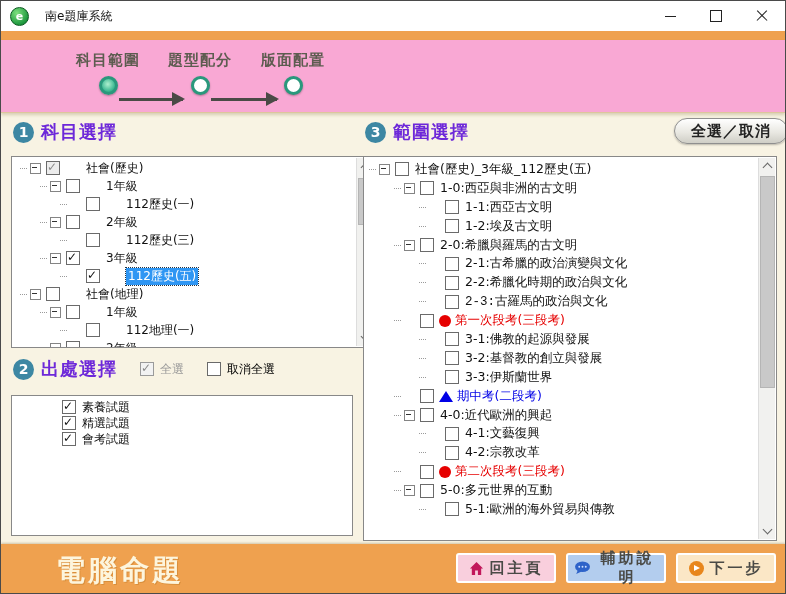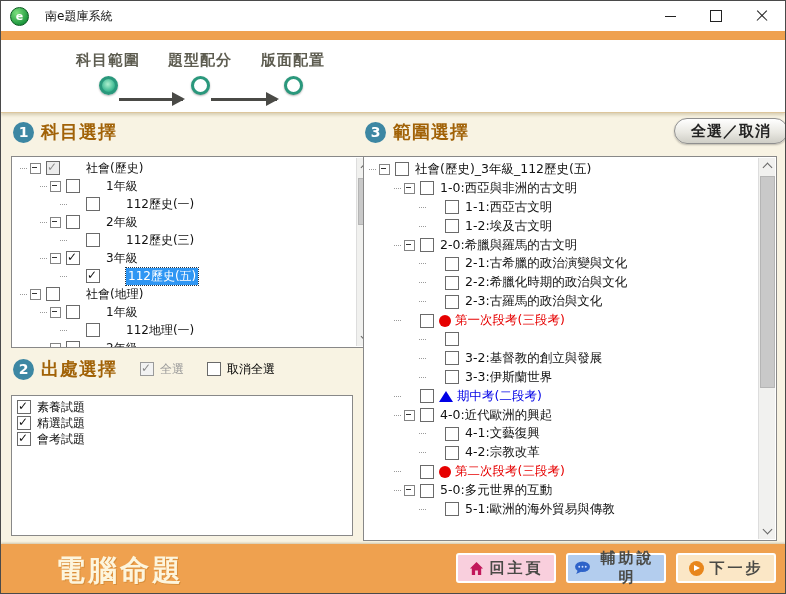--- a/index.html
+++ b/index.html
@@ -10,33 +10,33 @@
   .title-text{font-size:12px;color:#111;margin-left:10px;}
   .win-controls{margin-left:auto;display:flex;height:100%;}
   .win-btn{width:46px;height:100%;display:flex;align-items:center;justify-content:center;cursor:pointer;}
   .glyph-min{width:11px;height:1px;background:#222;display:block;}
   .glyph-max{width:10px;height:10px;border:1px solid #222;display:block;}
   .glyph-close{position:relative;width:12px;height:12px;display:block;}
   .glyph-close::before,.glyph-close::after{content:"";position:absolute;left:-1px;top:5px;width:14px;height:1.4px;background:#222;}
   .glyph-close::before{transform:rotate(45deg);} .glyph-close::after{transform:rotate(-45deg);}
   
   .stripe{position:absolute;left:0;top:30px;width:100%;height:9px;background:#efa14f;}
-  .stepband{position:absolute;left:0;top:39px;width:100%;height:72px;background:#ffffff;border-bottom:1px solid #ddc69c;box-shadow:0 2px 3px rgba(120,95,40,.25);text-decoration:underline;}
+  .stepband{position:absolute;left:0;top:39px;width:100%;height:72px;background:#f9a8d4;border-bottom:1px solid #ddc69c;box-shadow:0 2px 3px rgba(120,95,40,.25);text-decoration:underline;}
   .step{position:absolute;width:110px;text-align:center;}
   .step-label{display:block;font-size:15px;font-weight:bold;color:#5d5c50;letter-spacing:1px;margin-bottom:6px;}
   .step-dot{display:inline-block;width:13px;height:13px;border-radius:50%;border:3px solid #2a987c;background:#fff;box-shadow:0 1px 2px rgba(0,0,0,.3);}
   .step-dot.current{background:radial-gradient(circle at 45% 40%,#aef0cf,#3db892 65%,#1d8a6b);}
   .step1{left:52px;top:11px;} .step2{left:144px;top:11px;} .step3{left:237px;top:11px;}
   .arrowline{position:absolute;top:58px;height:3px;background:#4a4a46;}
   .arrowline::after{content:"";position:absolute;right:-2px;top:-6px;border-left:13px solid #4a4a46;border-top:7px solid transparent;border-bottom:7px solid transparent;}
   .arrow1{left:118px;width:64px;} .arrow2{left:210px;width:66px;}
   
   .sect-head{position:absolute;display:flex;align-items:center;gap:7px;}
   .num-badge{width:21px;height:21px;border-radius:50%;background:#3d87a3;color:#fff;font-size:14px;font-weight:bold;display:flex;align-items:center;justify-content:center;}
-  .sect-title{font-size:18px;font-weight:bold;color:#a16207;letter-spacing:1px;}
+  .sect-title{font-size:18px;font-weight:bold;color:#6d28d9;letter-spacing:1px;}
   
   .whitebox{position:absolute;background:#fff;border:1px solid #888;box-sizing:border-box;overflow:hidden;}
   
   .trow{display:flex;align-items:center;white-space:nowrap;}
   .ltree .trow{height:18px;font-size:12px;}
   .rtree .trow{height:18.9px;font-size:12.5px;}
   .stub{border-top:1px dotted #9a9a9a;width:7px;flex:none;}
   .expander{flex:none;width:9px;height:9px;border:1px solid #848484;background:#fff;position:relative;margin:0 3px;}
   .expander::after{content:"";position:absolute;left:1px;top:3px;width:5px;height:1px;background:#333;}
   .expander.none{visibility:hidden;}
@@ -211,21 +211,21 @@
       <span class="cb cb-on"></span>
       <span>全選</span>
     </span>
     <span class="src-opt">
       <span class="cb"></span>
       <span>取消全選</span>
     </span>
   </div>
 
   <div class="whitebox" style="left:10px;top:394px;width:342px;height:141px;">
-    <div id="source-list" style="padding-top:3px;">
+    <div id="source-list" style="padding-top:3px;margin-left:45px;">
         <div class="listrow">
           <span class="cb cb-on"></span>
           <span class="tlabel">素養試題</span>
         </div>
         <div class="listrow">
           <span class="cb cb-on"></span>
           <span class="tlabel">精選試題</span>
         </div>
         <div class="listrow">
           <span class="cb cb-on"></span>
@@ -277,37 +277,38 @@
           <span class="expander none"></span>
           <span class="cb"></span>
           <span class="tlabel">2-1:古希臘的政治演變與文化</span>
         </div>
         <div class="trow" style="padding-left: 52px;">
           <span class="stub"></span>
           <span class="expander none"></span>
           <span class="cb"></span>
           <span class="tlabel">2-2:希臘化時期的政治與文化</span>
         </div>
-        <div class="trow" style="padding-left: 52px;">
+        <div class="trow" style="padding-left: 52px; font-family: Liberation Mono, monospace;">
           <span class="stub"></span>
           <span class="expander none"></span>
           <span class="cb"></span>
           <span class="tlabel">2-3:古羅馬的政治與文化</span>
         </div>
         <div class="trow" style="padding-left: 27px;">
           <span class="stub"></span>
           <span class="expander none"></span>
           <span class="cb"></span>
           <span class="marker red-circle"></span>
           <span class="tlabel red">第一次段考(三段考)</span>
         </div>
         <div class="trow" style="padding-left: 52px;">
           <span class="stub"></span>
           <span class="expander none"></span>
           <span class="cb"></span>
+          <span class="tlabel">3-1:佛教的起源與發展</span>
         </div>
         <div class="trow" style="padding-left: 52px;">
           <span class="stub"></span>
           <span class="expander none"></span>
           <span class="cb"></span>
           <span class="tlabel">3-2:基督教的創立與發展</span>
         </div>
         <div class="trow" style="padding-left: 52px;">
           <span class="stub"></span>
           <span class="expander none"></span>

